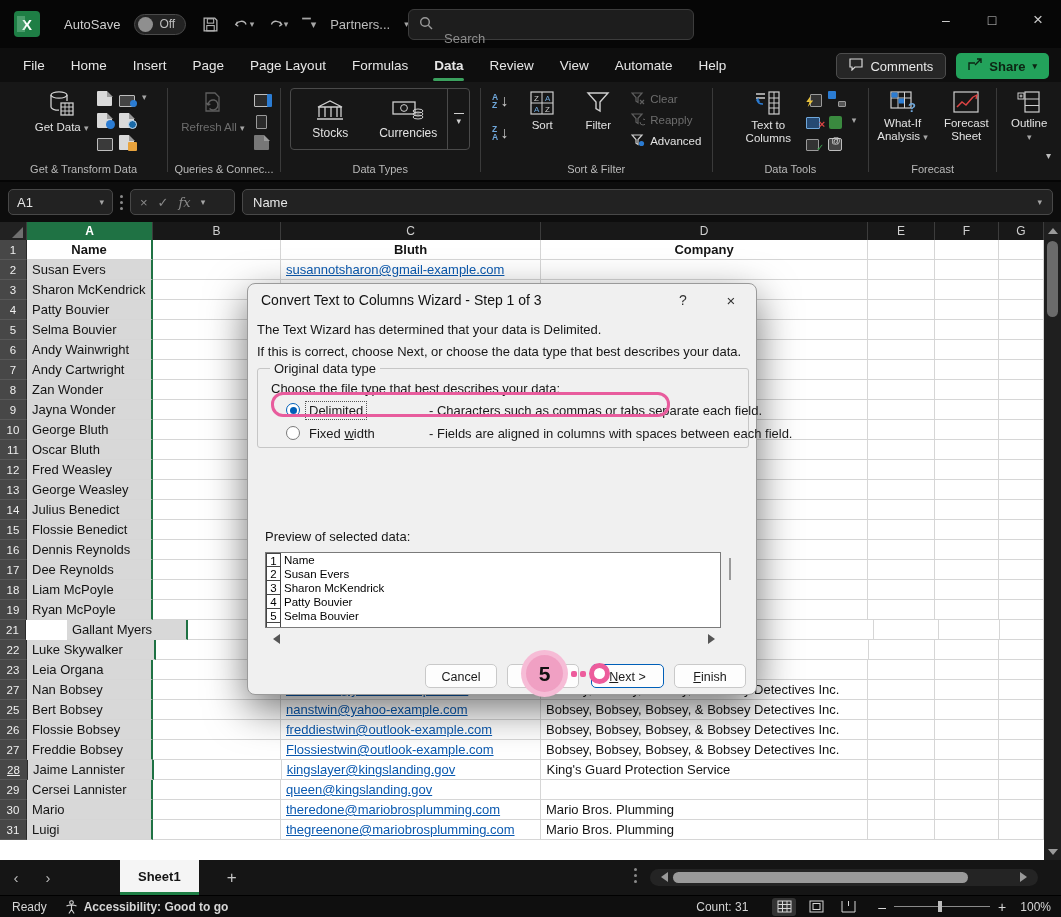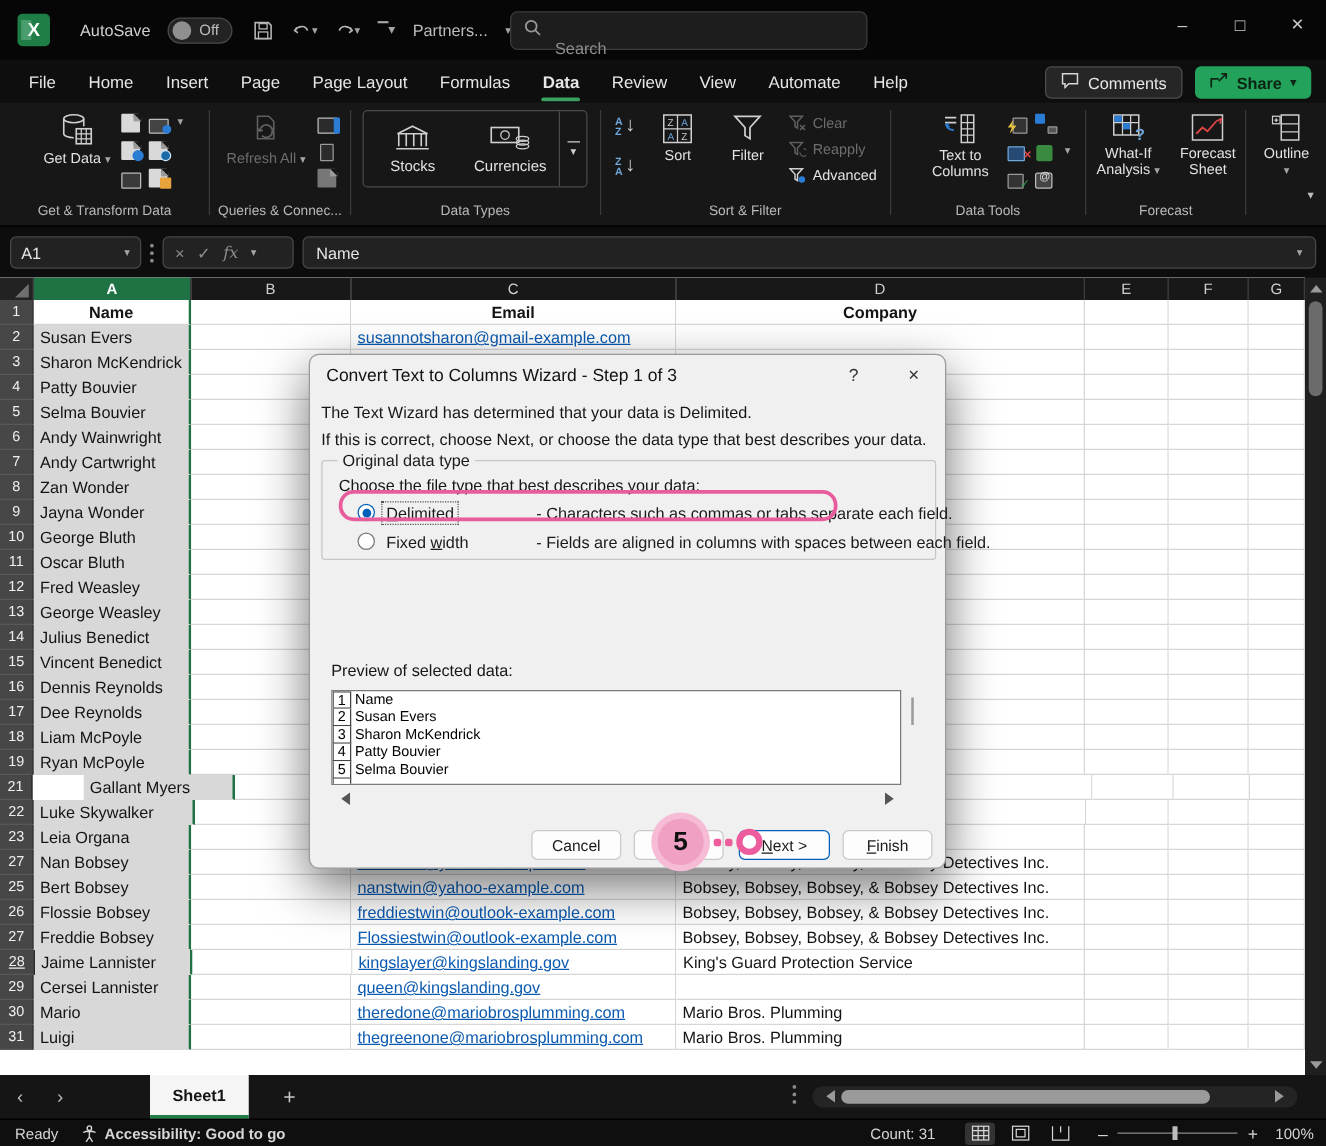--- a/index.html
+++ b/index.html
@@ -501,21 +501,21 @@
           <div class="hcell" style="width: 260px;">C</div>
           <div class="hcell" style="width: 327px;">D</div>
           <div class="hcell" style="width: 67px;">E</div>
           <div class="hcell" style="width: 64px;">F</div>
           <div class="hcell" style="width: 45px;">G</div>
         </div>
         <div class="xl-row">
           <div class="rhdr" style="width: 27px;">1</div>
           <div class="cell colA active hdrv" style="width: 126px; justify-content: center;">Name</div>
           <div class="cell" style="width: 128px;"></div>
-          <div class="cell hdrv" style="width: 260px;">Email</div>
+          <div class="cell hdrv" style="width: 260px;">Bluth</div>
           <div class="cell hdrv" style="width: 327px;">Company</div>
           <div class="cell" style="width: 67px;"></div>
           <div class="cell" style="width: 64px;"></div>
           <div class="cell" style="width: 45px;"></div>
         </div>
         <div class="xl-row">
           <div class="rhdr" style="width: 27px;">2</div>
           <div class="cell colA" style="width: 126px;">Susan Evers</div>
           <div class="cell" style="width: 128px;"></div>
           <div class="cell" style="width: 260px;">
@@ -641,21 +641,21 @@
           <div class="cell colA" style="width: 126px;">Julius Benedict</div>
           <div class="cell" style="width: 128px;"></div>
           <div class="cell" style="width: 260px;"></div>
           <div class="cell" style="width: 327px;"></div>
           <div class="cell" style="width: 67px;"></div>
           <div class="cell" style="width: 64px;"></div>
           <div class="cell" style="width: 45px;"></div>
         </div>
         <div class="xl-row">
           <div class="rhdr" style="width: 27px;">15</div>
-          <div class="cell colA" style="width: 126px;">Vincent Benedict</div>
+          <div class="cell colA" style="width: 126px;">Flossie Benedict</div>
           <div class="cell" style="width: 128px;"></div>
           <div class="cell" style="width: 260px;"></div>
           <div class="cell" style="width: 327px;"></div>
           <div class="cell" style="width: 67px;"></div>
           <div class="cell" style="width: 64px;"></div>
           <div class="cell" style="width: 45px;"></div>
         </div>
         <div class="xl-row">
           <div class="rhdr" style="width: 27px;">16</div>
           <div class="cell colA" style="width: 126px;">Dennis Reynolds</div>

